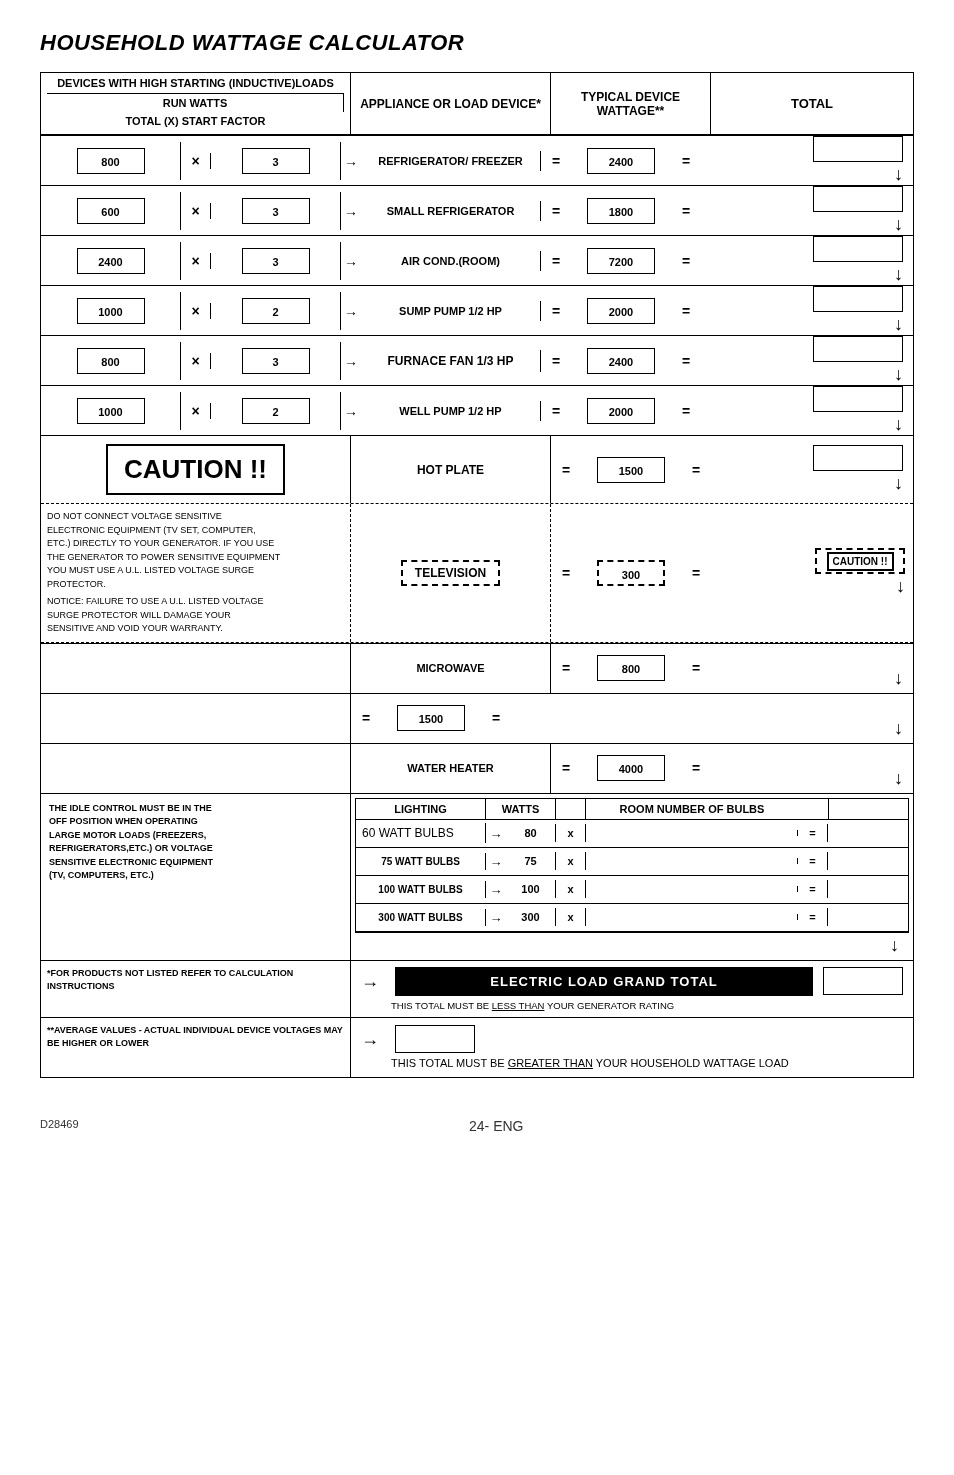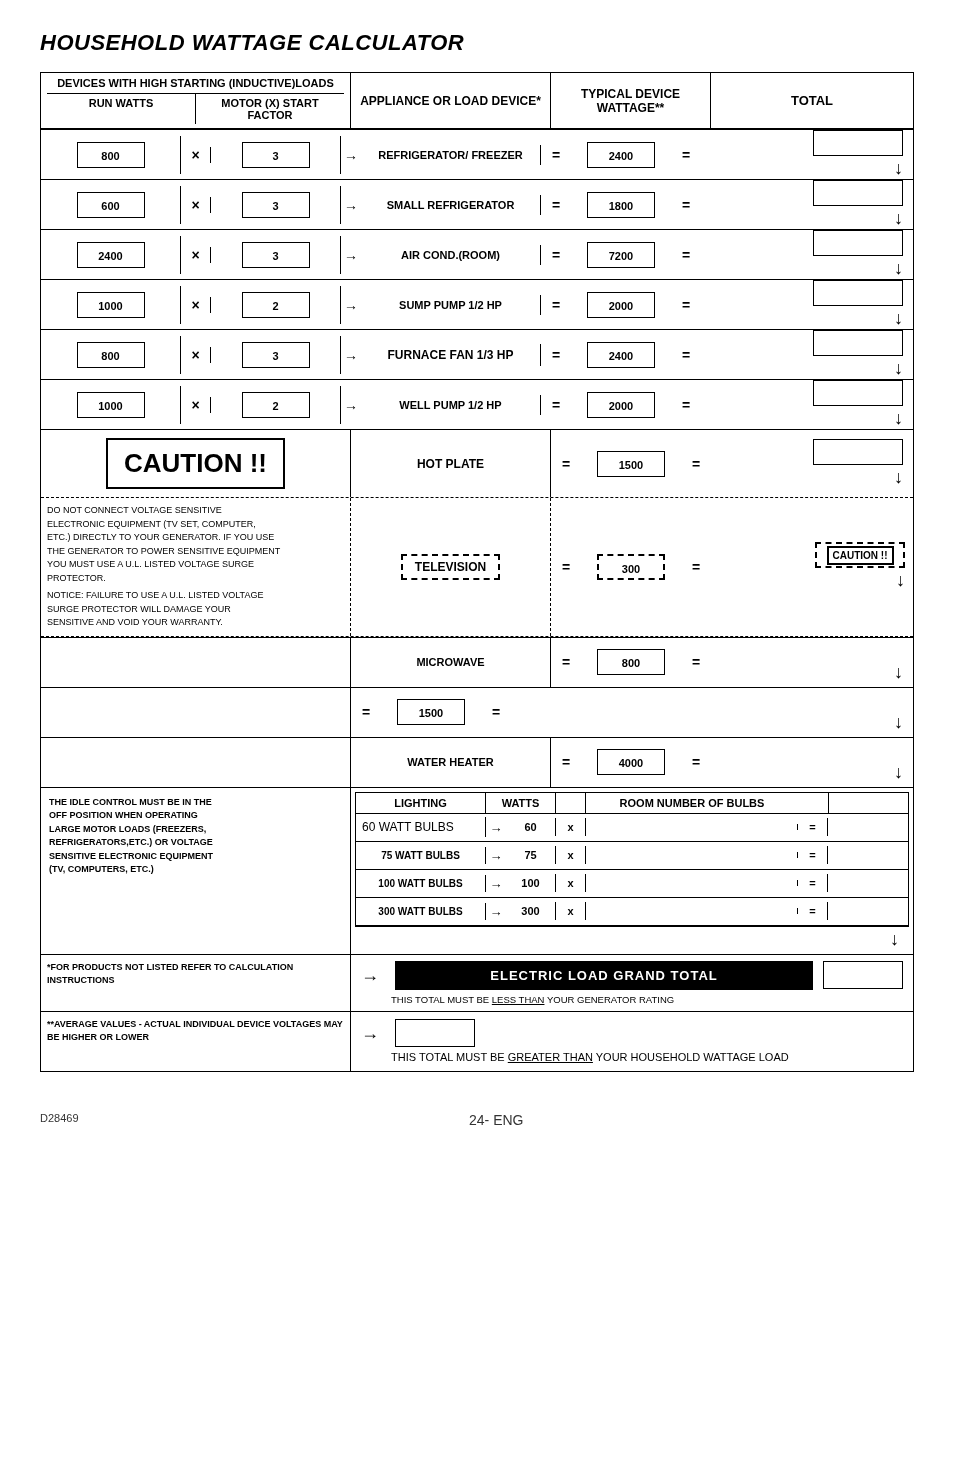--- a/index.html
+++ b/index.html
@@ -95,23 +95,23 @@
 </head>
 <body>
 
 <h1>HOUSEHOLD WATTAGE CALCULATOR</h1>
 
 <div style="border: 1.5px solid #000; width: 100%;">
 
   <div style="display: flex; border-bottom: 1.5px solid #000;">
     <div style="flex: 0 0 310px; border-right: 1.5px solid #000; text-align: center; font-weight: bold; font-size: 11px; padding: 4px 6px;">
       <div>DEVICES WITH HIGH STARTING (INDUCTIVE)LOADS</div>
-      <div style="display: flex; border-top: 1px solid #000; margin-top: 4px;">
+      <div style="display: flex; border-top: 1px solid #000; margin-top: 4px; flex-direction: column;">
         <div style="flex:1; border-right:1px solid #000; padding:3px;">RUN WATTS</div>
-        <div style="flex:1; padding:3px;">MOTOR (X) START FACTOR</div>
+        <div style="flex:1; padding:3px;">TOTAL (X) START FACTOR</div>
       </div>
     </div>
     <div style="flex: 0 0 200px; border-right: 1.5px solid #000; display: flex; align-items: center; justify-content: center; font-weight: bold; font-size: 12px; padding: 4px; text-align: center;">APPLIANCE OR LOAD DEVICE*</div>
     <div style="flex: 0 0 160px; border-right: 1.5px solid #000; display: flex; align-items: center; justify-content: center; font-weight: bold; font-size: 12px; padding: 4px; text-align: center;">TYPICAL DEVICE WATTAGE**</div>
     <div style="flex: 1; display: flex; align-items: center; justify-content: center; font-weight: bold; font-size: 13px; padding: 4px;">TOTAL</div>
   </div>
 
   <div id="data-rows-container">
       <div style="display: flex; border-top: 1px solid rgb(0, 0, 0); min-height: 50px; align-items: center;">
       <div style="flex:0 0 140px; border-right:1px solid #000; display:flex; align-items:center; justify-content:center; padding:6px;">
@@ -343,21 +343,21 @@
         <div style="flex: 0 0 70px; border-right: 1px solid #000; text-align: center; font-weight: bold; font-size: 11px; padding: 4px;">WATTS</div>
         <div style="flex: 0 0 30px; border-right: 1px solid #000; text-align: center; font-size: 11px; padding: 4px;"></div>
         <div style="flex: 1; text-align: center; font-weight: bold; font-size: 11px; padding: 4px;">ROOM NUMBER OF BULBS</div>
         <div style="flex: 0 0 30px; text-align: center; font-size: 11px; padding: 4px;"></div>
         <div style="flex: 0 0 80px; border-left: 1px solid #000; text-align: center; font-size: 11px; padding: 4px;"></div>
       </div>
       <div id="bulb-rows-container" style="border: 1px solid #000;">
           <div style="display: flex; border-bottom: 1px solid rgb(0, 0, 0); min-height: 28px; align-items: center;">
       <div style="flex:0 0 130px; border-right:1px solid #000; font-weight:normal; font-size:12px; padding:3px 6px; ">60 WATT BULBS</div>
       <div style="flex:0 0 20px; display:flex; align-items:center; justify-content:center; font-size:13px;">→</div>
-      <div style="flex:0 0 50px; border-right:1px solid #000; font-weight:bold; font-size:11px; padding:3px; text-align:center;">60</div>
+      <div style="flex:0 0 50px; border-right:1px solid #000; font-weight:bold; font-size:11px; padding:3px; text-align:center;">80</div>
       <div style="flex:0 0 30px; border-right:1px solid #000; font-weight:bold; font-size:11px; padding:3px; text-align:center;">x</div>
       <div style="flex:1; border-right:1px solid #000; padding:3px;"></div>
       <div style="flex:0 0 30px; border-right:1px solid #000; font-weight:bold; font-size:11px; padding:3px; text-align:center;">=</div>
       <div style="flex:0 0 80px; padding:3px;"></div>
     </div>
           <div style="display: flex; border-bottom: 1px solid rgb(0, 0, 0); min-height: 28px; align-items: center;">
       <div style="flex:0 0 130px; border-right:1px solid #000; font-weight:bold; font-size:10px; padding:3px 6px; text-align:center;">75 WATT BULBS</div>
       <div style="flex:0 0 20px; display:flex; align-items:center; justify-content:center; font-size:13px;">→</div>
       <div style="flex:0 0 50px; border-right:1px solid #000; font-weight:bold; font-size:11px; padding:3px; text-align:center;">75</div>
       <div style="flex:0 0 30px; border-right:1px solid #000; font-weight:bold; font-size:11px; padding:3px; text-align:center;">x</div>

